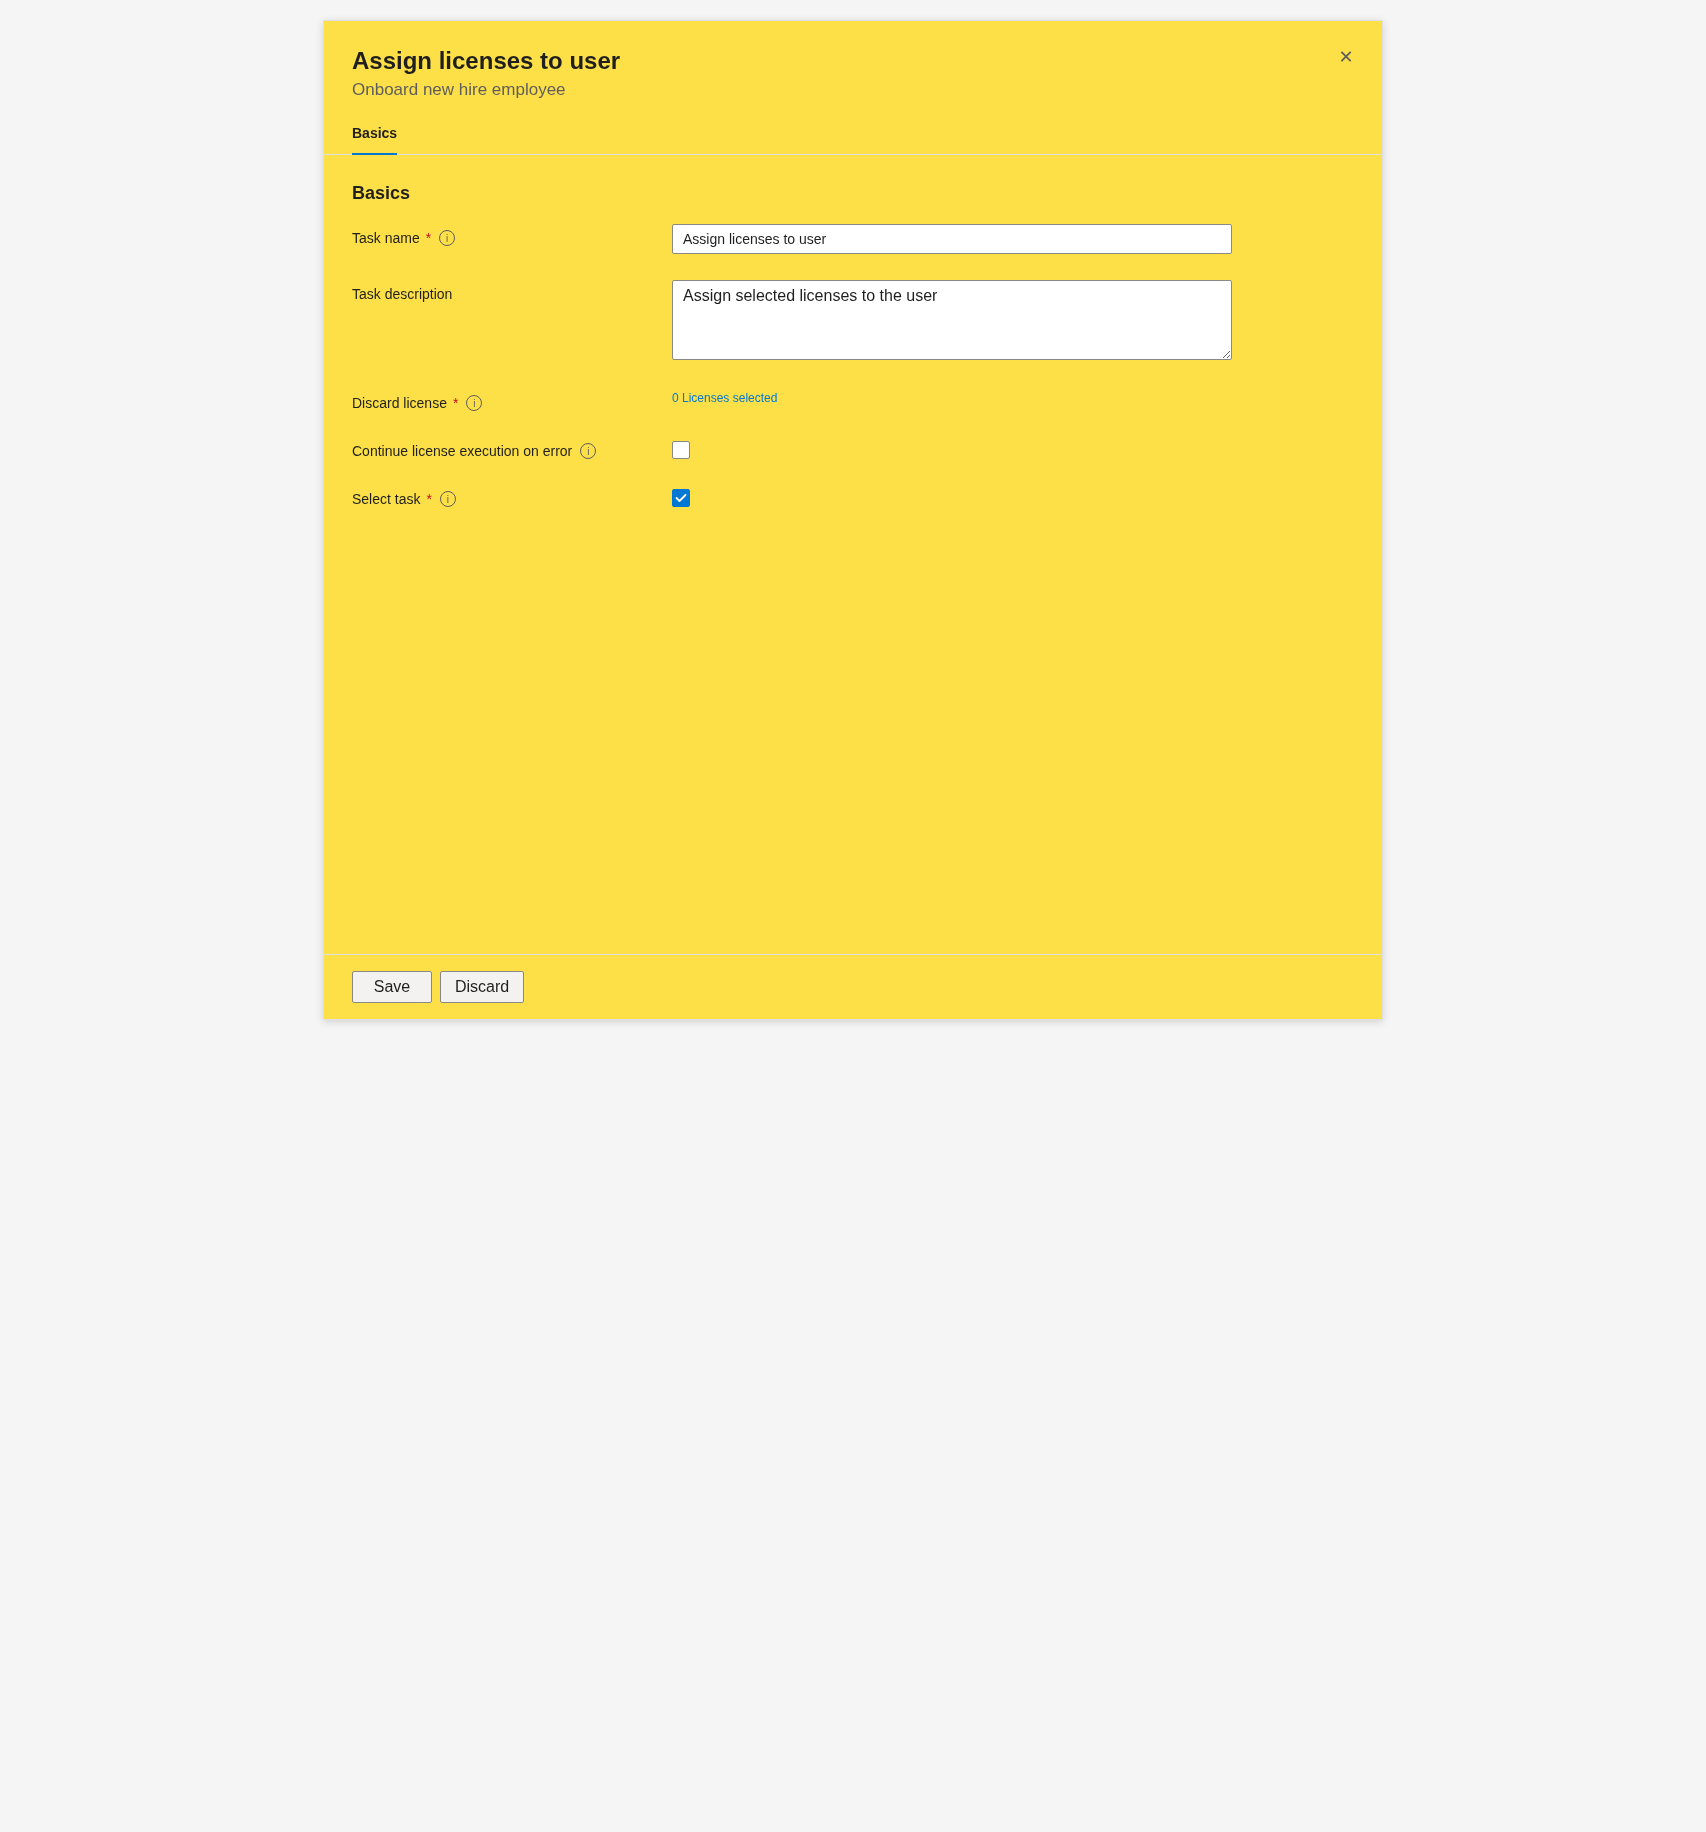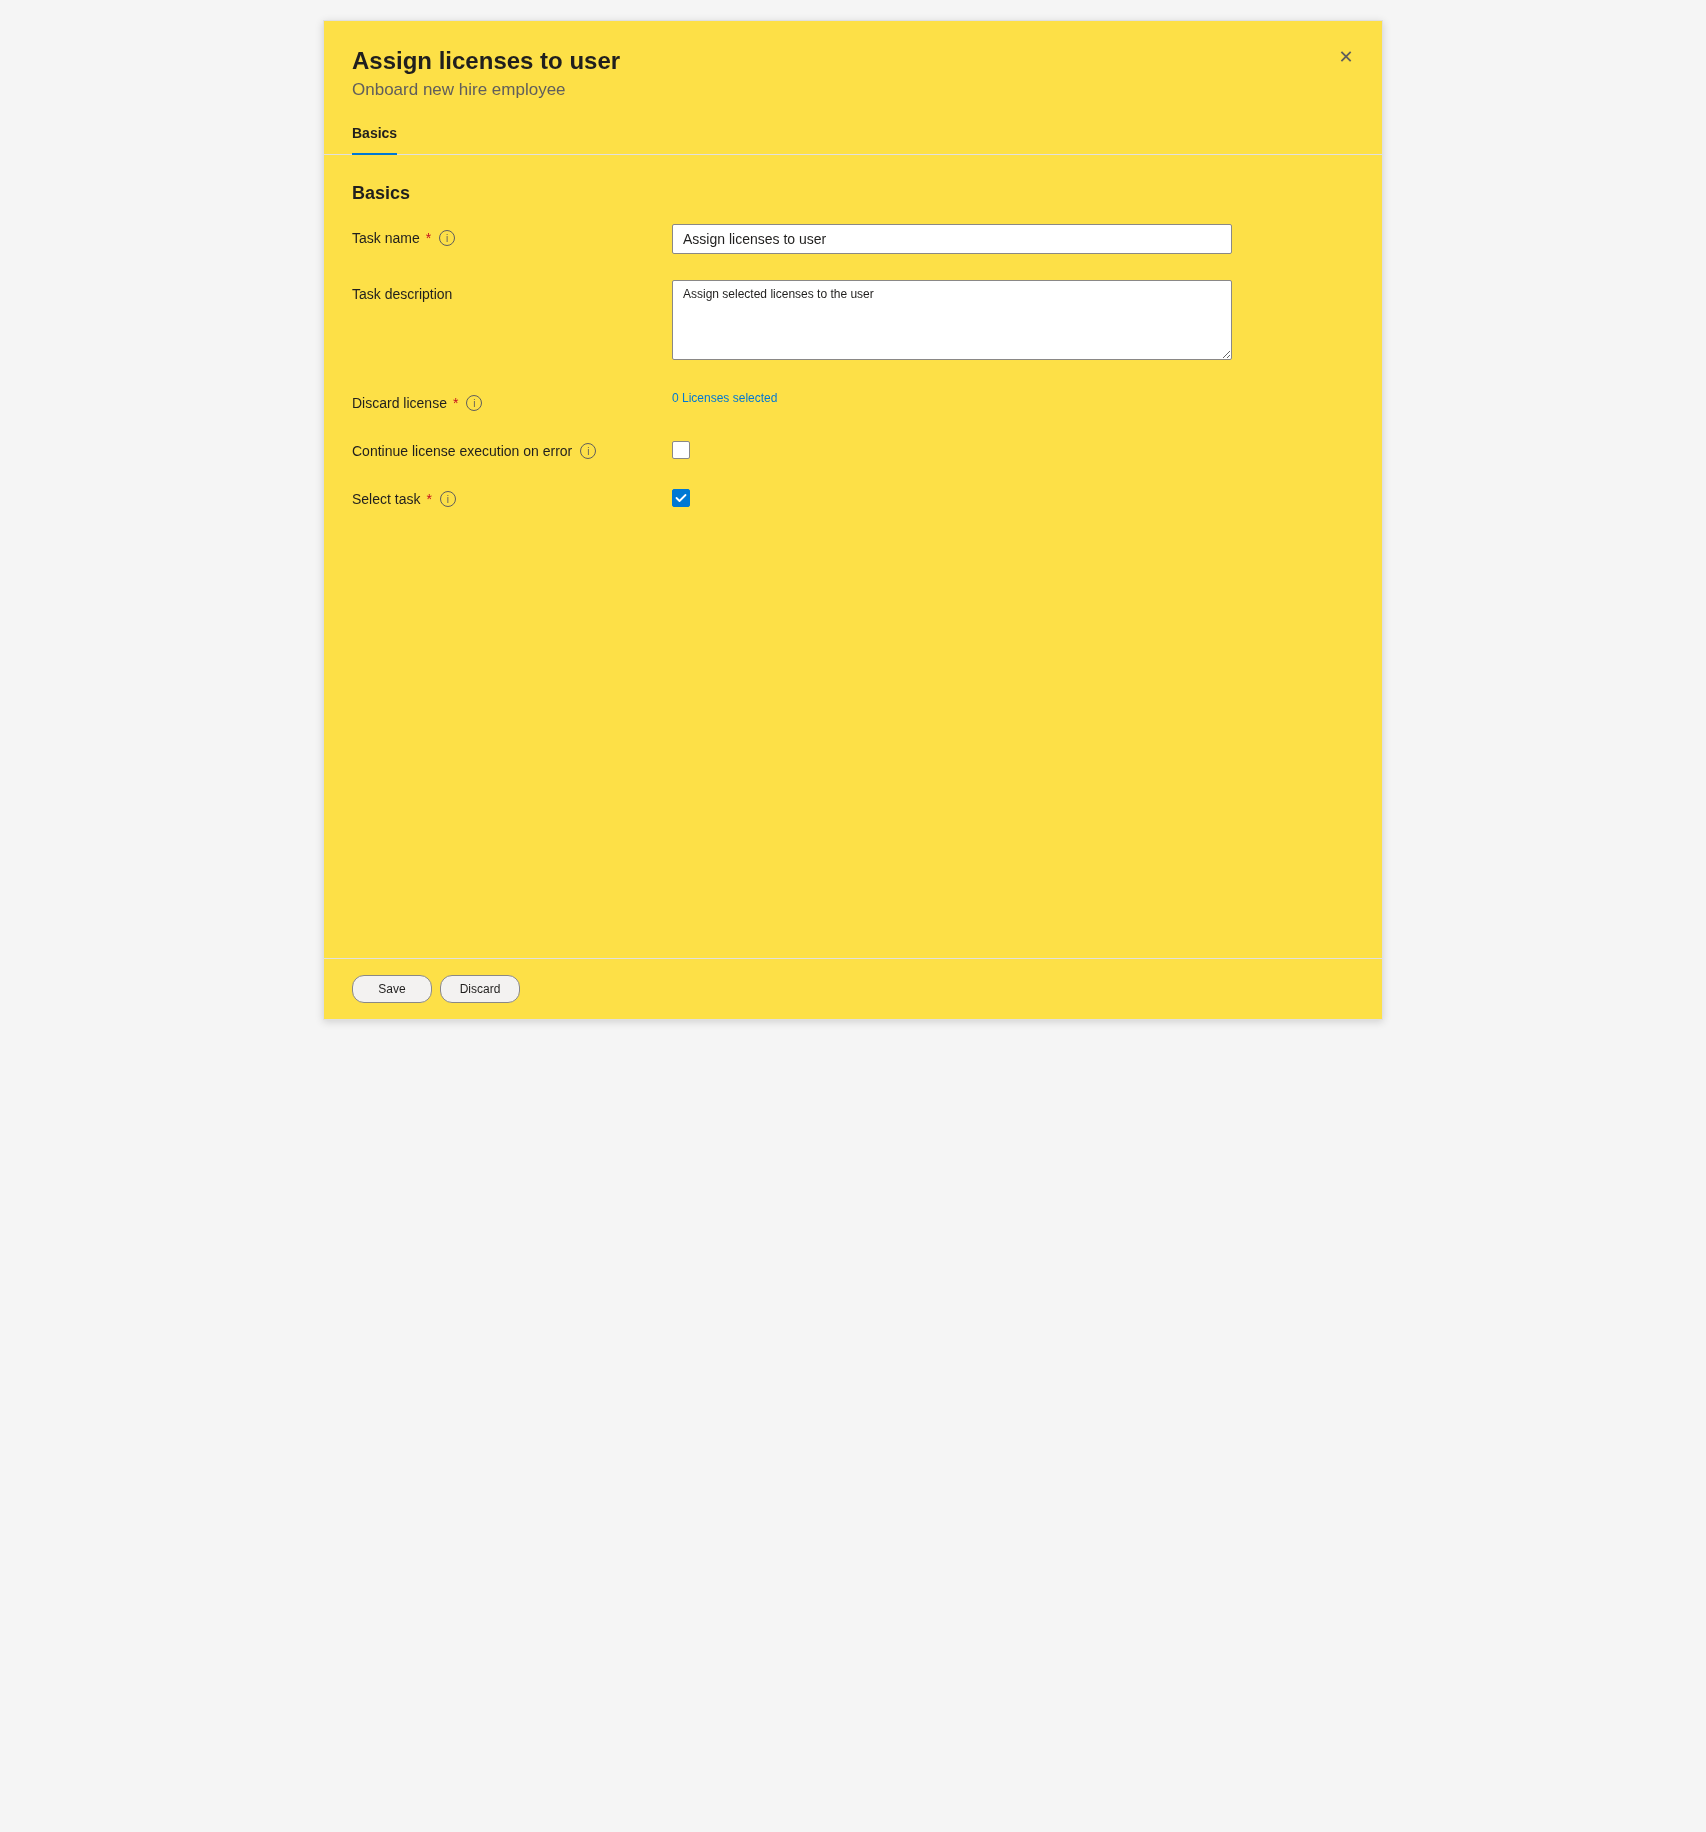--- a/index.html
+++ b/index.html
@@ -155,21 +155,21 @@
       color: #201f1e;
       outline: none;
     }
 
     .textarea-input {
       width: 100%;
       max-width: 560px;
       padding: 6px 10px;
       border: 1px solid #8a8886;
       border-radius: 2px;
-      font-size: 12px;
+      font-size: 16px;
       font-family: inherit;
       color: #201f1e;
       outline: none;
       resize: vertical;
       min-height: 80px;
     }
 
     .configure-section {
       margin-top: 16px;
     }
@@ -220,23 +220,23 @@
 
     .dialog-footer {
       padding: 16px 28px;
       border-top: 1px solid #e0e0e0;
       display: flex;
       gap: 8px;
     }
 
     .btn {
       padding: 6px 14px;
-      font-size: 12px;
+      font-size: 16px;
       font-family: inherit;
-      border-radius: 12px;
+      border-radius: 2px;
       cursor: pointer;
       min-width: 80px;
     }
 
     .btn-secondary {
       background: #f3f2f1;
       border: 1px solid #8a8886;
       color: #201f1e;
     }
   </style>

